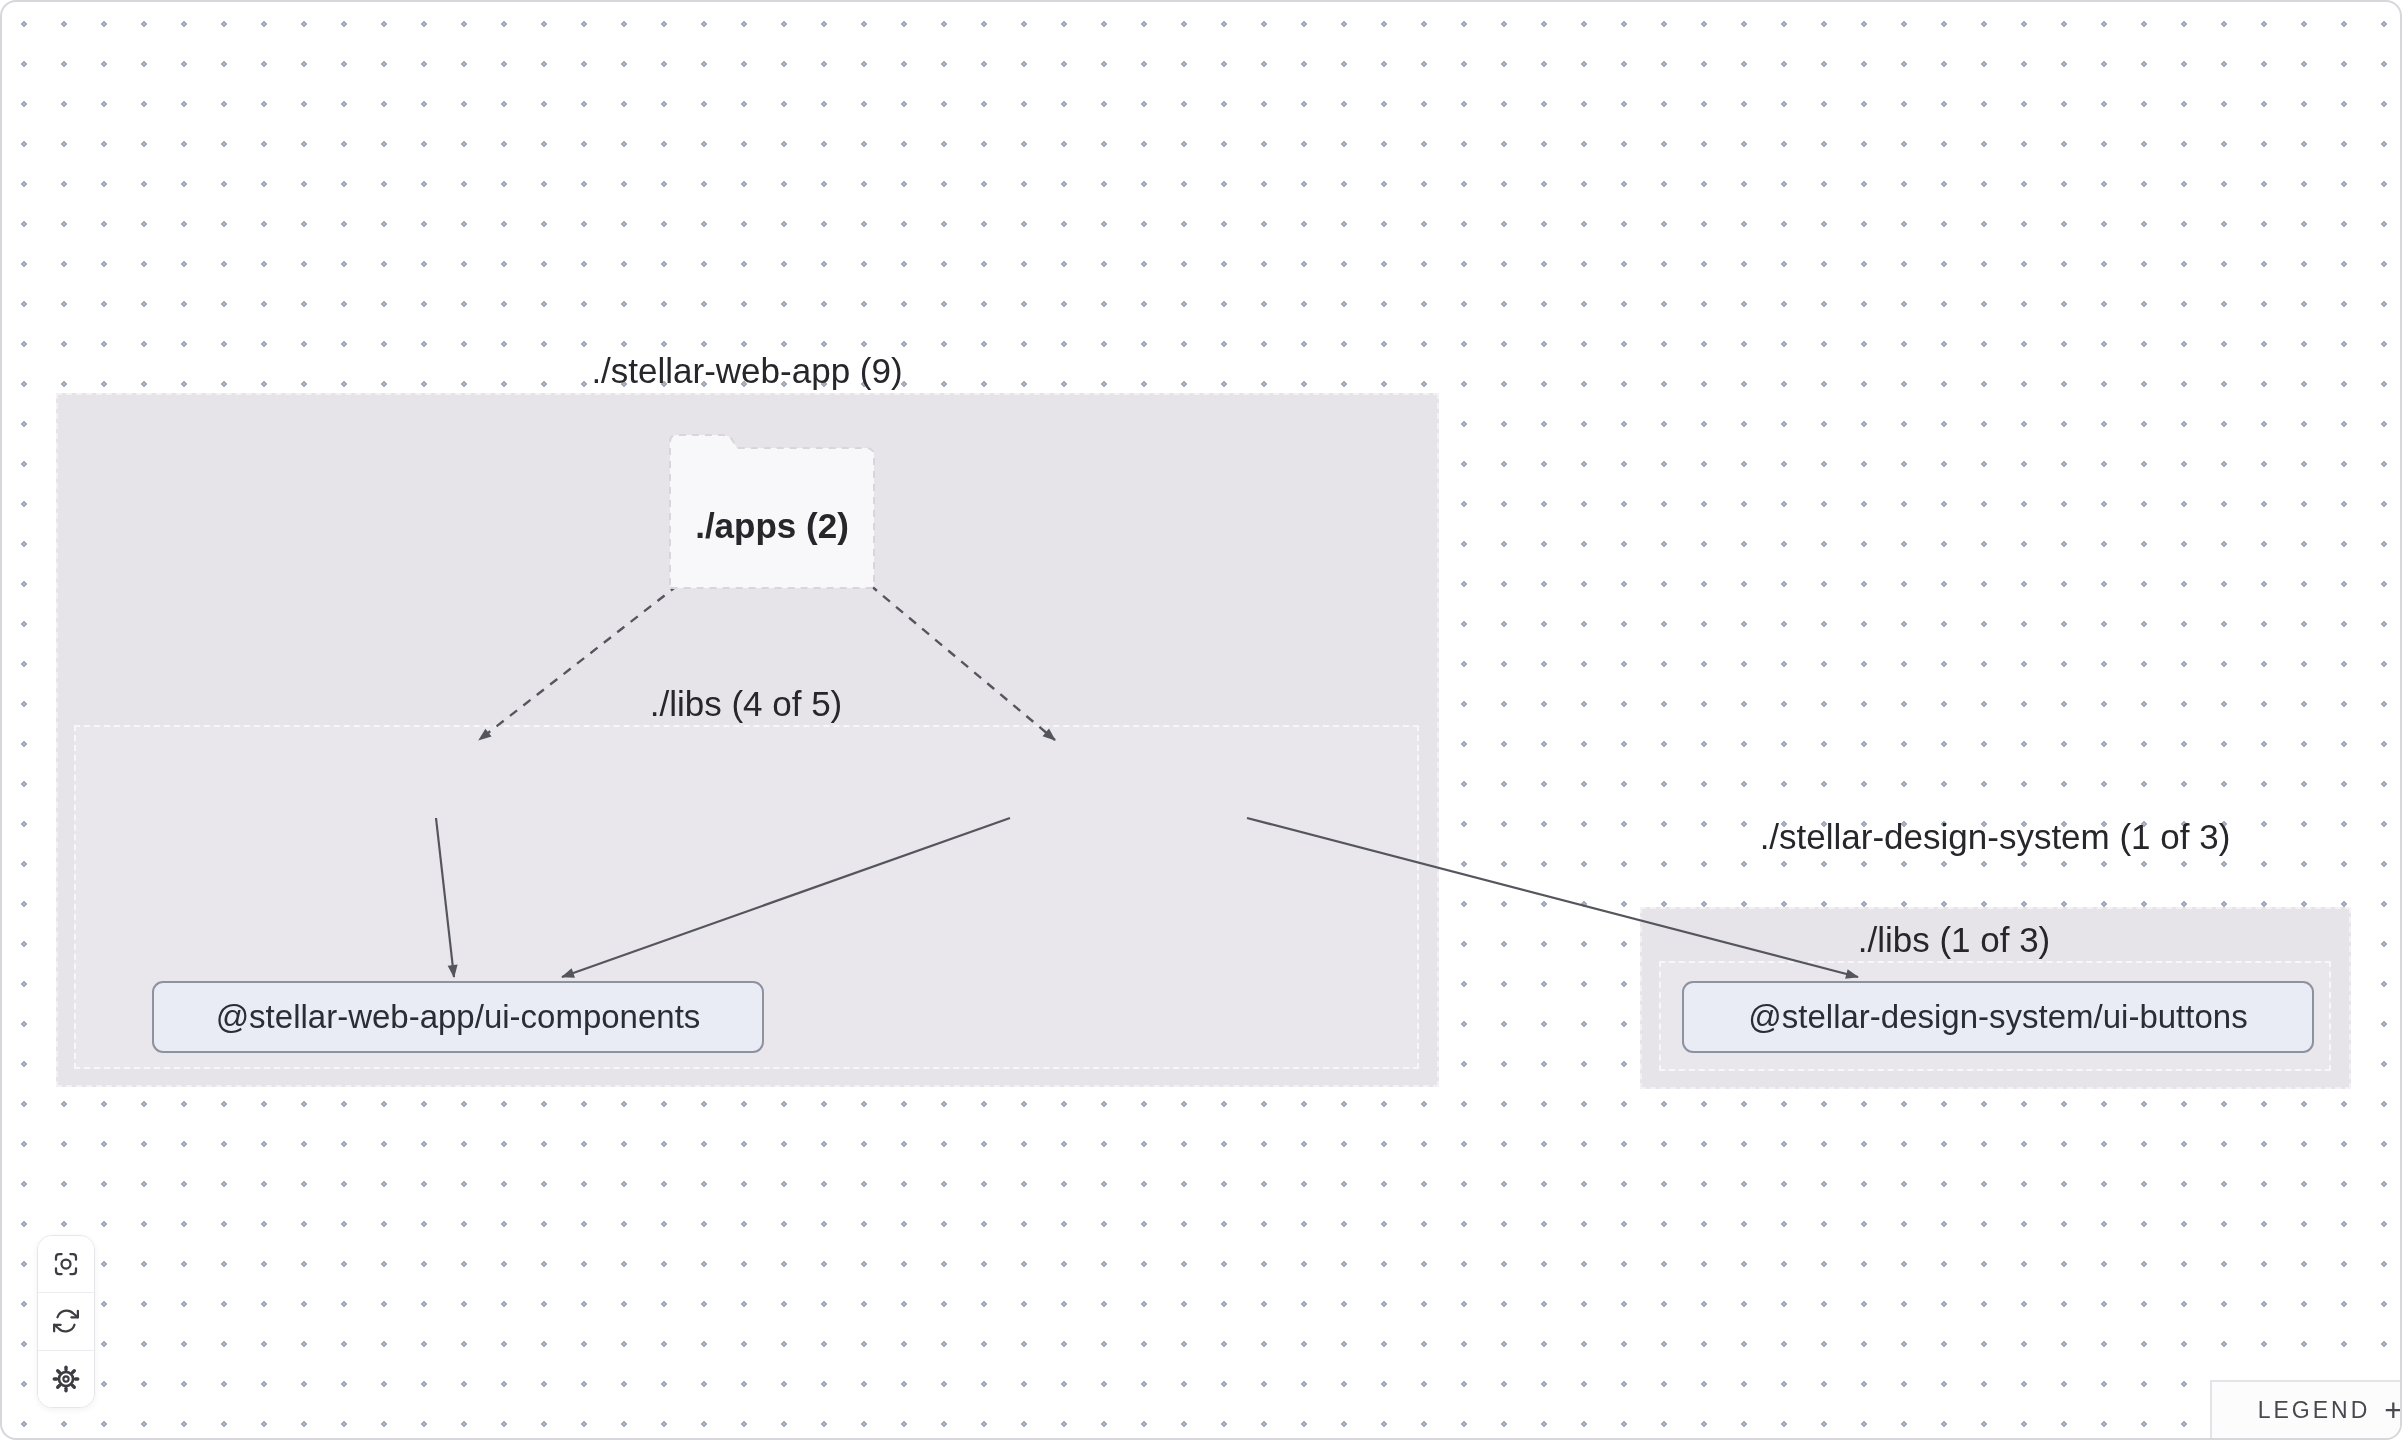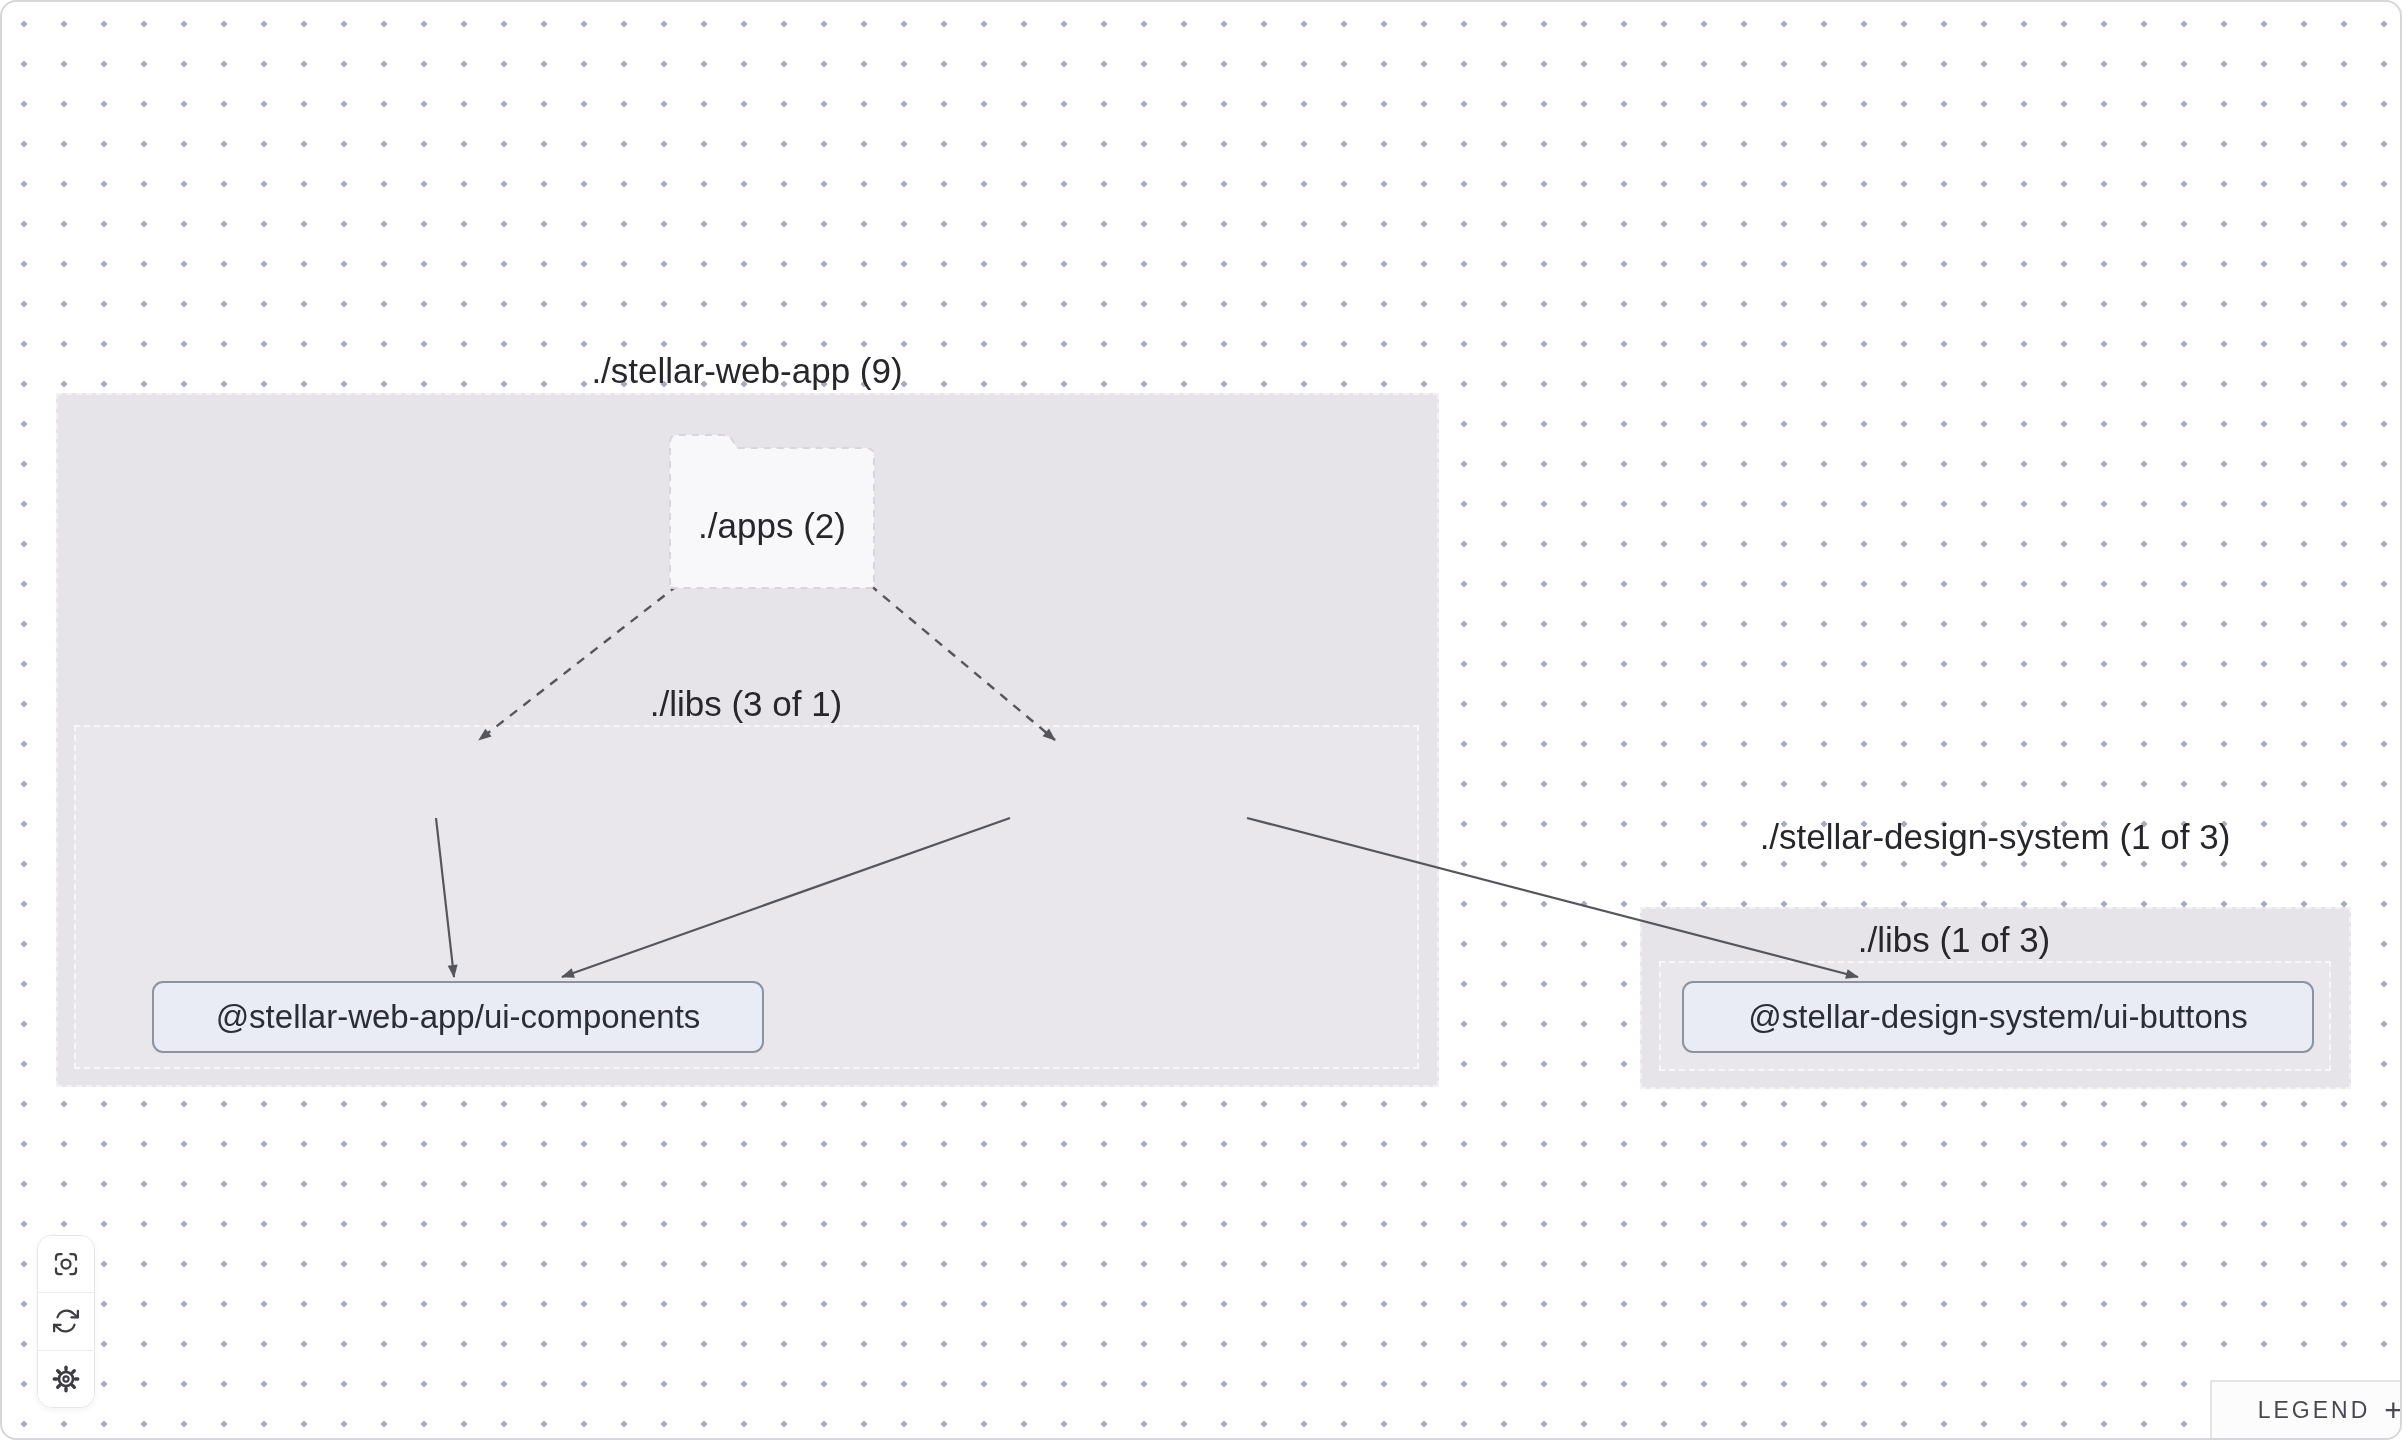--- a/index.html
+++ b/index.html
@@ -46,21 +46,21 @@
     border-radius: 11px;
     display: flex;
     align-items: center;
     justify-content: center;
     font-size: 33px;
     color: #292d35;
     white-space: nowrap;
     cursor: pointer;
   }
 
-  .folder-wrap { position: absolute; left: 660px; top: 426px; width: 220px; height: 166px; cursor: pointer; }
+  .folder-wrap { position: absolute; left: 660px; top: 426px; width: 220px; height: 166px; cursor: pointer; font-weight: bold; }
   .folder-label {
     position: absolute; left: 0; top: 78px; width: 100%;
     text-align: center; font-size: 35px; color: #26262b; white-space: nowrap;
   }
 
   .toolbar {
     position: absolute;
     left: 35px; top: 1233px;
     width: 58px; height: 173px;
     background: #ffffff;
@@ -108,21 +108,21 @@
 
   <div class="group" style="left:54px; top:391px; width:1383px; height:694px;"></div>
 
   <div class="subgroup" style="left:72px; top:723px; width:1345px; height:344px;"></div>
 
   <div class="group" style="left:1638px; top:905px; width:711px; height:182px;"></div>
 
   <div class="subgroup" style="left:1657px; top:959px; width:672px; height:110px;"></div>
 
   <div class="group-label" style="left:745px; top:350px;">./stellar-web-app (9)</div>
-  <div class="group-label" style="left:744px; top:683px;">./libs (3 of 1)</div>
+  <div class="group-label" style="left:744px; top:683px;">./libs (4 of 5)</div>
   <div class="group-label" style="left:1993px; top:816px;">./stellar-design-system (1 of 3)</div>
   <div class="group-label" style="left:1952px; top:919px;">./libs (1 of 3)</div>
 
   <svg class="edges-layer" width="2402" height="1440" viewBox="0 0 2402 1440">
     <defs>
       <marker id="arrow" markerUnits="userSpaceOnUse" markerWidth="16" markerHeight="12" refX="13" refY="5.5" orient="auto">
         <path d="M1,0.5 L14,5.5 L1,10.5 Z" fill="#55555d"></path>
       </marker>
     </defs>
     <line x1="676" y1="583" x2="477" y2="738" stroke="#55555d" stroke-width="2.4" stroke-dasharray="9 8" marker-end="url(#arrow)"></line>

